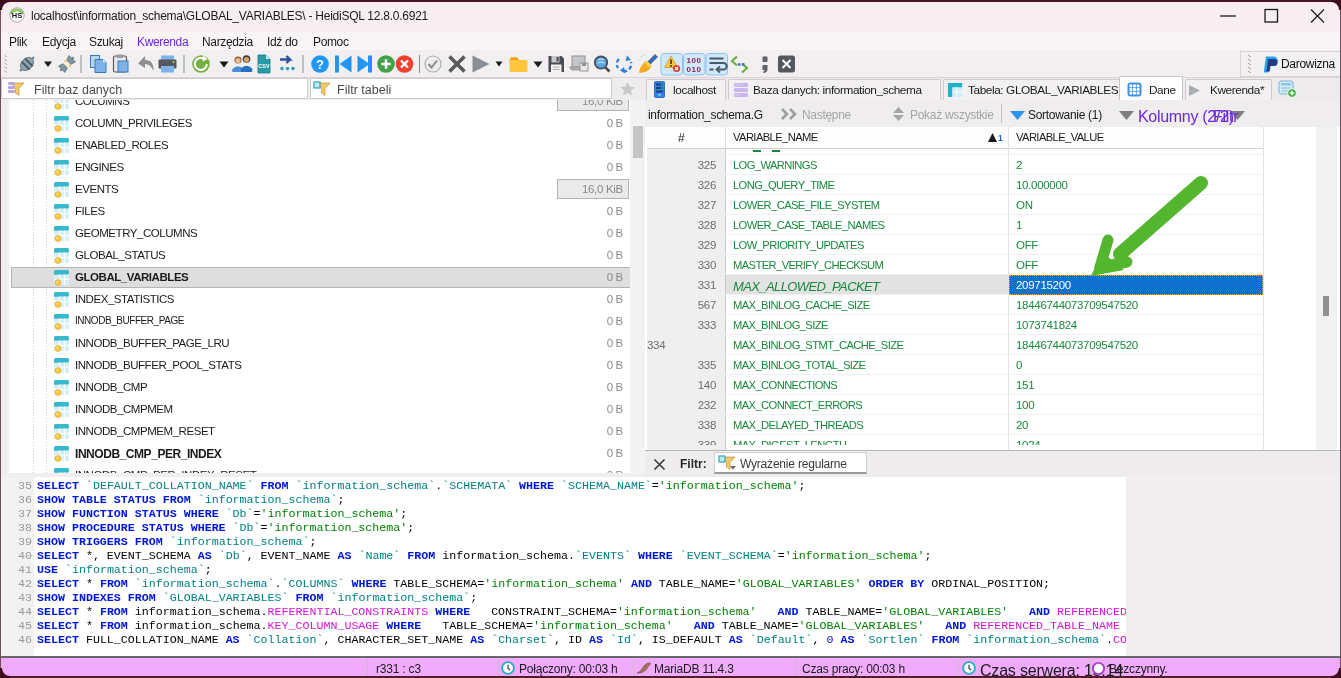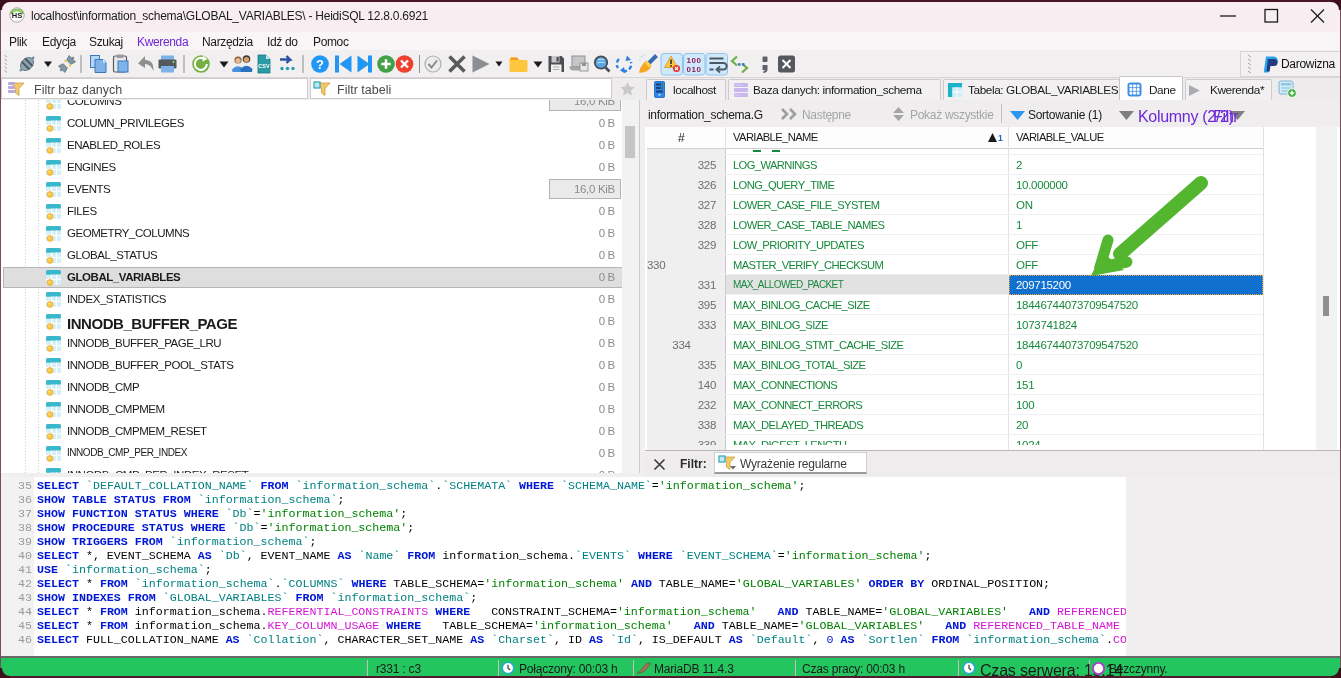--- a/index.html
+++ b/index.html
@@ -204,21 +204,21 @@
   </svg>
 <div class="a" style="left:34px;top:83px;font-size:12.5px;color:#4a4a4a">Filtr baz danych</div>
 <svg class="a" style="left:313px;top:81px" width="19" height="16" viewBox="0 0 19 16">
     <path d="M4 2 h13 l-5 5.5 v7 l-3.5 -2.5 v-4.5 z" fill="#f3c869" stroke="#cc9f3f" stroke-width="0.8"></path>
     <rect x="1" y="1" width="6" height="6" fill="#bfe9f0" stroke="#2fa7bb" stroke-width="1.2"></rect>
   </svg>
 <div class="a" style="left:337px;top:83px;font-size:12.5px;color:#4a4a4a">Filtr tabeli</div>
 <svg class="a" style="left:619px;top:81px" width="17" height="17" viewBox="0 0 17 17">
     <path d="M8.5 1 l2.2 4.6 5 0.6 -3.7 3.4 1 4.9 -4.5 -2.5 -4.5 2.5 1 -4.9 -3.7 -3.4 5 -0.6 z" fill="#c9c9c9"></path>
   </svg>
-<div class="a" style="left:1px;top:100px;width:639px;height:373px;background:#fff;border-right:1px solid #cfcacd;overflow:hidden">
+<div class="a" style="left:9px;top:100px;width:639px;height:373px;background:#fff;border-right:1px solid #cfcacd;overflow:hidden">
     <div class="a" style="left:24px;top:0;width:1px;height:373px;background-image:repeating-linear-gradient(to bottom,#c9c9c9 0 1px,transparent 1px 3px)"></div>
     <div class="a" style="left:37px;top:0;width:1px;height:373px;background-image:repeating-linear-gradient(to bottom,#c9c9c9 0 1px,transparent 1px 3px)"></div>
     <svg class="a" style="left:44px;top:-7px" width="17" height="17" viewBox="0 0 17 17">
       <rect x="1" y="1" width="15" height="15" rx="1.5" fill="#d4f0f7"></rect>
       <rect x="1" y="1" width="15" height="4.5" rx="1.5" fill="#38b8cc"></rect>
       <rect x="1" y="4" width="6" height="1.5" fill="#38b8cc"></rect>
       <line x1="6.5" y1="5.5" x2="6.5" y2="16" stroke="#fff" stroke-width="1.2"></line>
       <line x1="11.5" y1="5.5" x2="11.5" y2="16" stroke="#fff" stroke-width="1.2"></line>
       <line x1="1" y1="10.5" x2="16" y2="10.5" stroke="#fff" stroke-width="1.2"></line>
       <circle cx="5" cy="13.5" r="2.9" fill="#fdc63d" stroke="#e8a82a" stroke-width="0.7"></circle>
@@ -340,21 +340,21 @@
     <svg class="a" style="left:44px;top:213px" width="17" height="17" viewBox="0 0 17 17">
       <rect x="1" y="1" width="15" height="15" rx="1.5" fill="#d4f0f7"></rect>
       <rect x="1" y="1" width="15" height="4.5" rx="1.5" fill="#38b8cc"></rect>
       <rect x="1" y="4" width="6" height="1.5" fill="#38b8cc"></rect>
       <line x1="6.5" y1="5.5" x2="6.5" y2="16" stroke="#fff" stroke-width="1.2"></line>
       <line x1="11.5" y1="5.5" x2="11.5" y2="16" stroke="#fff" stroke-width="1.2"></line>
       <line x1="1" y1="10.5" x2="16" y2="10.5" stroke="#fff" stroke-width="1.2"></line>
       <circle cx="5" cy="13.5" r="2.9" fill="#fdc63d" stroke="#e8a82a" stroke-width="0.7"></circle>
       <circle cx="4.2" cy="12.7" r="0.8" fill="#fff1c9"></circle>
     </svg>
-    <div class="a tx" style="left:66px;top:215px;font-size:15px;letter-spacing:-0.45px;font-weight:bold;color:#1a1a1a">INNODB_BUFFER_PAGE</div>
+    <div class="a tx" style="left:66px;top:215px;font-size:10px;letter-spacing:-0.45px;font-weight:normal;color:#1a1a1a">INNODB_BUFFER_PAGE</div>
     <div class="a" style="left:430px;top:215px;width:184px;font-size:11.5px;letter-spacing:-0.3px;color:#8c8c8c;text-align:right">0 B</div>
     <svg class="a" style="left:44px;top:235px" width="17" height="17" viewBox="0 0 17 17">
       <rect x="1" y="1" width="15" height="15" rx="1.5" fill="#d4f0f7"></rect>
       <rect x="1" y="1" width="15" height="4.5" rx="1.5" fill="#38b8cc"></rect>
       <rect x="1" y="4" width="6" height="1.5" fill="#38b8cc"></rect>
       <line x1="6.5" y1="5.5" x2="6.5" y2="16" stroke="#fff" stroke-width="1.2"></line>
       <line x1="11.5" y1="5.5" x2="11.5" y2="16" stroke="#fff" stroke-width="1.2"></line>
       <line x1="1" y1="10.5" x2="16" y2="10.5" stroke="#fff" stroke-width="1.2"></line>
       <circle cx="5" cy="13.5" r="2.9" fill="#fdc63d" stroke="#e8a82a" stroke-width="0.7"></circle>
       <circle cx="4.2" cy="12.7" r="0.8" fill="#fff1c9"></circle>
@@ -412,21 +412,21 @@
     <svg class="a" style="left:44px;top:345px" width="17" height="17" viewBox="0 0 17 17">
       <rect x="1" y="1" width="15" height="15" rx="1.5" fill="#d4f0f7"></rect>
       <rect x="1" y="1" width="15" height="4.5" rx="1.5" fill="#38b8cc"></rect>
       <rect x="1" y="4" width="6" height="1.5" fill="#38b8cc"></rect>
       <line x1="6.5" y1="5.5" x2="6.5" y2="16" stroke="#fff" stroke-width="1.2"></line>
       <line x1="11.5" y1="5.5" x2="11.5" y2="16" stroke="#fff" stroke-width="1.2"></line>
       <line x1="1" y1="10.5" x2="16" y2="10.5" stroke="#fff" stroke-width="1.2"></line>
       <circle cx="5" cy="13.5" r="2.9" fill="#fdc63d" stroke="#e8a82a" stroke-width="0.7"></circle>
       <circle cx="4.2" cy="12.7" r="0.8" fill="#fff1c9"></circle>
     </svg>
-    <div class="a tx" style="left:66px;top:347px;font-size:10px;letter-spacing:-0.45px;font-weight:normal;color:#1a1a1a">INNODB_CMP_PER_INDEX</div>
+    <div class="a tx" style="left:66px;top:347px;font-size:12px;letter-spacing:-0.45px;font-weight:bold;color:#1a1a1a">INNODB_CMP_PER_INDEX</div>
     <div class="a" style="left:430px;top:347px;width:184px;font-size:11.5px;letter-spacing:-0.3px;color:#8c8c8c;text-align:right">0 B</div>
     <svg class="a" style="left:44px;top:367px" width="17" height="17" viewBox="0 0 17 17">
       <rect x="1" y="1" width="15" height="15" rx="1.5" fill="#d4f0f7"></rect>
       <rect x="1" y="1" width="15" height="4.5" rx="1.5" fill="#38b8cc"></rect>
       <rect x="1" y="4" width="6" height="1.5" fill="#38b8cc"></rect>
       <line x1="6.5" y1="5.5" x2="6.5" y2="16" stroke="#fff" stroke-width="1.2"></line>
       <line x1="11.5" y1="5.5" x2="11.5" y2="16" stroke="#fff" stroke-width="1.2"></line>
       <line x1="1" y1="10.5" x2="16" y2="10.5" stroke="#fff" stroke-width="1.2"></line>
       <circle cx="5" cy="13.5" r="2.9" fill="#fdc63d" stroke="#e8a82a" stroke-width="0.7"></circle>
       <circle cx="4.2" cy="12.7" r="0.8" fill="#fff1c9"></circle>
@@ -557,39 +557,39 @@
     <div class="a tx" style="left:371px;top:72px;font-size:11.5px;letter-spacing:-0.3px;color:#17893c;">ON</div>
     <div class="a" style="left:2px;top:107px;width:616px;height:1px;background:#f0f0f0"></div>
     <div class="a" style="left:2px;top:92px;width:69px;font-size:11.5px;letter-spacing:-0.3px;color:#6e6e6e;text-align:right;">328</div>
     <div class="a tx" style="left:88px;top:92px;font-size:11.2px;letter-spacing:-0.6px;color:#17893c;">LOWER_CASE_TABLE_NAMES</div>
     <div class="a tx" style="left:371px;top:92px;font-size:11.5px;letter-spacing:-0.3px;color:#17893c;">1</div>
     <div class="a" style="left:2px;top:127px;width:616px;height:1px;background:#f0f0f0"></div>
     <div class="a" style="left:2px;top:112px;width:69px;font-size:11.5px;letter-spacing:-0.3px;color:#6e6e6e;text-align:right;">329</div>
     <div class="a tx" style="left:88px;top:112px;font-size:11.2px;letter-spacing:-0.6px;color:#17893c;">LOW_PRIORITY_UPDATES</div>
     <div class="a tx" style="left:371px;top:112px;font-size:11.5px;letter-spacing:-0.3px;color:#17893c;">OFF</div>
     <div class="a" style="left:2px;top:147px;width:616px;height:1px;background:#f0f0f0"></div>
-    <div class="a" style="left:2px;top:132px;width:69px;font-size:11.5px;letter-spacing:-0.3px;color:#6e6e6e;text-align:left;">330</div>
+    <div class="a" style="left:2px;top:132px;width:69px;font-size:11.5px;letter-spacing:-0.3px;color:#6e6e6e;text-align:right;">330</div>
     <div class="a tx" style="left:88px;top:132px;font-size:11.2px;letter-spacing:-0.6px;color:#17893c;">MASTER_VERIFY_CHECKSUM</div>
     <div class="a tx" style="left:371px;top:132px;font-size:11.5px;letter-spacing:-0.3px;color:#17893c;">OFF</div>
     <div class="a" style="left:2px;top:167px;width:616px;height:1px;background:#f0f0f0"></div>
     <div class="a" style="left:81px;top:148px;width:282px;height:19px;background:#e2e2e2"></div>
     <div class="a" style="left:364px;top:148px;width:254px;height:20px;background:#1070cf;border:1px dotted #f4a436"></div>
     <div class="a" style="left:2px;top:152px;width:69px;font-size:11.5px;letter-spacing:-0.3px;color:#6e6e6e;text-align:right;">331</div>
-    <div class="a tx" style="left:88px;top:152px;font-size:10px;letter-spacing:-0.6px;color:#17893c;">MAX_ALLOWED_PACKET</div>
+    <div class="a tx" style="left:88px;top:152px;font-size:13px;letter-spacing:-0.6px;color:#17893c;font-style:italic;">MAX_ALLOWED_PACKET</div>
     <div class="a tx" style="left:371px;top:152px;font-size:11.5px;letter-spacing:-0.3px;color:#fff;">209715200</div>
     <div class="a" style="left:2px;top:187px;width:616px;height:1px;background:#f0f0f0"></div>
-    <div class="a" style="left:2px;top:172px;width:69px;font-size:11.5px;letter-spacing:-0.3px;color:#6e6e6e;text-align:right;">395</div>
+    <div class="a" style="left:2px;top:172px;width:69px;font-size:11.5px;letter-spacing:-0.3px;color:#6e6e6e;text-align:right;">567</div>
     <div class="a tx" style="left:88px;top:172px;font-size:11.2px;letter-spacing:-0.6px;color:#17893c;">MAX_BINLOG_CACHE_SIZE</div>
     <div class="a tx" style="left:371px;top:172px;font-size:11.5px;letter-spacing:-0.3px;color:#17893c;">18446744073709547520</div>
     <div class="a" style="left:2px;top:207px;width:616px;height:1px;background:#f0f0f0"></div>
     <div class="a" style="left:2px;top:192px;width:69px;font-size:11.5px;letter-spacing:-0.3px;color:#6e6e6e;text-align:right;">333</div>
     <div class="a tx" style="left:88px;top:192px;font-size:11.2px;letter-spacing:-0.6px;color:#17893c;">MAX_BINLOG_SIZE</div>
     <div class="a tx" style="left:371px;top:192px;font-size:11.5px;letter-spacing:-0.3px;color:#17893c;">1073741824</div>
     <div class="a" style="left:2px;top:227px;width:616px;height:1px;background:#f0f0f0"></div>
-    <div class="a" style="left:2px;top:212px;width:69px;font-size:11.5px;letter-spacing:-0.3px;color:#6e6e6e;text-align:center;">334</div>
+    <div class="a" style="left:2px;top:212px;width:69px;font-size:11.5px;letter-spacing:-0.3px;color:#6e6e6e;text-align:left;">334</div>
     <div class="a tx" style="left:88px;top:212px;font-size:11.2px;letter-spacing:-0.6px;color:#17893c;">MAX_BINLOG_STMT_CACHE_SIZE</div>
     <div class="a tx" style="left:371px;top:212px;font-size:11.5px;letter-spacing:-0.3px;color:#17893c;">18446744073709547520</div>
     <div class="a" style="left:2px;top:247px;width:616px;height:1px;background:#f0f0f0"></div>
     <div class="a" style="left:2px;top:232px;width:69px;font-size:11.5px;letter-spacing:-0.3px;color:#6e6e6e;text-align:right;">335</div>
     <div class="a tx" style="left:88px;top:232px;font-size:11.2px;letter-spacing:-0.6px;color:#17893c;">MAX_BINLOG_TOTAL_SIZE</div>
     <div class="a tx" style="left:371px;top:232px;font-size:11.5px;letter-spacing:-0.3px;color:#17893c;">0</div>
     <div class="a" style="left:2px;top:267px;width:616px;height:1px;background:#f0f0f0"></div>
     <div class="a" style="left:2px;top:252px;width:69px;font-size:11.5px;letter-spacing:-0.3px;color:#6e6e6e;text-align:right;">140</div>
     <div class="a tx" style="left:88px;top:252px;font-size:11.2px;letter-spacing:-0.6px;color:#17893c;">MAX_CONNECTIONS</div>
     <div class="a tx" style="left:371px;top:252px;font-size:11.5px;letter-spacing:-0.3px;color:#17893c;">151</div>
@@ -636,21 +636,21 @@
     <div class="a tx" style="left:0;top:72px;width:1332px;height:14px;font-family:'Liberation Mono',monospace;font-size:11.65px;overflow:hidden"><span style="display:inline-block;width:31px;text-align:right;color:#9a9a9a">40</span><span style="display:inline-block;width:5px"></span><span style="color:#0017d8;font-weight:bold">SELECT</span> *, EVENT_SCHEMA <span style="color:#0017d8;font-weight:bold">AS</span> <span style="color:#008080">`Db`</span>, EVENT_NAME <span style="color:#0017d8;font-weight:bold">AS</span> <span style="color:#008080">`Name`</span> <span style="color:#0017d8;font-weight:bold">FROM</span> information_schema.<span style="color:#008080">`EVENTS`</span> <span style="color:#0017d8;font-weight:bold">WHERE</span> <span style="color:#008080">`EVENT_SCHEMA`</span>=<span style="color:#008000">'information_schema'</span>;</div>
     <div class="a tx" style="left:0;top:86px;width:1332px;height:14px;font-family:'Liberation Mono',monospace;font-size:11.65px;overflow:hidden"><span style="display:inline-block;width:31px;text-align:right;color:#9a9a9a">41</span><span style="display:inline-block;width:5px"></span><span style="color:#0017d8;font-weight:bold">USE</span> <span style="color:#008080">`information_schema`</span>;</div>
     <div class="a tx" style="left:0;top:100px;width:1332px;height:14px;font-family:'Liberation Mono',monospace;font-size:11.65px;overflow:hidden"><span style="display:inline-block;width:31px;text-align:right;color:#9a9a9a">42</span><span style="display:inline-block;width:5px"></span><span style="color:#0017d8;font-weight:bold">SELECT</span> * <span style="color:#0017d8;font-weight:bold">FROM</span> <span style="color:#008080">`information_schema`</span>.<span style="color:#008080">`COLUMNS`</span> <span style="color:#0017d8;font-weight:bold">WHERE</span> TABLE_SCHEMA=<span style="color:#008000">'information_schema'</span> <span style="color:#0017d8;font-weight:bold">AND</span> TABLE_NAME=<span style="color:#008000">'GLOBAL_VARIABLES'</span> <span style="color:#0017d8;font-weight:bold">ORDER BY</span> ORDINAL_POSITION;</div>
     <div class="a tx" style="left:0;top:114px;width:1332px;height:14px;font-family:'Liberation Mono',monospace;font-size:11.65px;overflow:hidden"><span style="display:inline-block;width:31px;text-align:right;color:#9a9a9a">43</span><span style="display:inline-block;width:5px"></span><span style="color:#0017d8;font-weight:bold">SHOW INDEXES FROM</span> <span style="color:#008080">`GLOBAL_VARIABLES`</span> <span style="color:#0017d8;font-weight:bold">FROM</span> <span style="color:#008080">`information_schema`</span>;</div>
     <div class="a tx" style="left:0;top:128px;width:1332px;height:14px;font-family:'Liberation Mono',monospace;font-size:11.65px;overflow:hidden"><span style="display:inline-block;width:31px;text-align:right;color:#9a9a9a">44</span><span style="display:inline-block;width:5px"></span><span style="color:#0017d8;font-weight:bold">SELECT</span> * <span style="color:#0017d8;font-weight:bold">FROM</span> information_schema.<span style="color:#d513d5">REFERENTIAL_CONSTRAINTS</span> <span style="color:#0017d8;font-weight:bold">WHERE</span>   CONSTRAINT_SCHEMA=<span style="color:#008000">'information_schema'</span>   <span style="color:#0017d8;font-weight:bold">AND</span> TABLE_NAME=<span style="color:#008000">'GLOBAL_VARIABLES'</span>   <span style="color:#0017d8;font-weight:bold">AND</span> <span style="color:#d513d5">REFERENCED_TABLE_NAME</span> <span style="color:#0017d8;font-weight:bold">IS NOT NULL</span>;</div>
     <div class="a tx" style="left:0;top:142px;width:1332px;height:14px;font-family:'Liberation Mono',monospace;font-size:11.65px;overflow:hidden"><span style="display:inline-block;width:31px;text-align:right;color:#9a9a9a">45</span><span style="display:inline-block;width:5px"></span><span style="color:#0017d8;font-weight:bold">SELECT</span> * <span style="color:#0017d8;font-weight:bold">FROM</span> information_schema.<span style="color:#d513d5">KEY_COLUMN_USAGE</span> <span style="color:#0017d8;font-weight:bold">WHERE</span>   TABLE_SCHEMA=<span style="color:#008000">'information_schema'</span>   <span style="color:#0017d8;font-weight:bold">AND</span> TABLE_NAME=<span style="color:#008000">'GLOBAL_VARIABLES'</span>   <span style="color:#0017d8;font-weight:bold">AND</span> <span style="color:#d513d5">REFERENCED_TABLE_NAME</span> <span style="color:#0017d8;font-weight:bold">IS NOT NULL</span>;</div>
     <div class="a tx" style="left:0;top:156px;width:1332px;height:14px;font-family:'Liberation Mono',monospace;font-size:11.65px;overflow:hidden"><span style="display:inline-block;width:31px;text-align:right;color:#9a9a9a">46</span><span style="display:inline-block;width:5px"></span><span style="color:#0017d8;font-weight:bold">SELECT</span> FULL_COLLATION_NAME <span style="color:#0017d8;font-weight:bold">AS</span> <span style="color:#008080">`Collation`</span>, CHARACTER_SET_NAME <span style="color:#0017d8;font-weight:bold">AS</span> <span style="color:#008080">`Charset`</span>, ID <span style="color:#0017d8;font-weight:bold">AS</span> <span style="color:#008080">`Id`</span>, IS_DEFAULT <span style="color:#0017d8;font-weight:bold">AS</span> <span style="color:#008080">`Default`</span>, <span style="color:#0017d8">0</span> <span style="color:#0017d8;font-weight:bold">AS</span> <span style="color:#008080">`Sortlen`</span> <span style="color:#0017d8;font-weight:bold">FROM</span> <span style="color:#008080">`information_schema`</span>.<span style="color:#d513d5">COLLATION_CHARACTER_SET_APPLICABILITY</span>;</div>
     <div class="a" style="left:1331px;top:0;width:8px;height:180px;background:#f1f1f1"></div>
   </div>
 <div class="a" style="left:1px;top:656px;width:1339px;height:2px;background:#686868"></div>
-<div class="a" style="left:1px;top:658px;width:1339px;height:19px;background:#22c55e">
+<div class="a" style="left:1px;top:658px;width:1339px;height:19px;background:#f0abfc">
     <div class="a" style="left:366px;top:2px;width:1px;height:16px;background:#cbbcc4"></div>
     <div class="a" style="left:497px;top:2px;width:1px;height:16px;background:#cbbcc4"></div>
     <div class="a" style="left:632px;top:2px;width:1px;height:16px;background:#cbbcc4"></div>
     <div class="a" style="left:794px;top:2px;width:1px;height:16px;background:#cbbcc4"></div>
     <div class="a" style="left:957px;top:2px;width:1px;height:16px;background:#cbbcc4"></div>
     <div class="a" style="left:1088px;top:2px;width:1px;height:16px;background:#cbbcc4"></div>
     <div class="a tx" style="left:375px;top:3.5px;font-size:12px;letter-spacing:-0.2px;color:#1a1a1a">r331 : c3</div>
     <svg class="a" style="left:500px;top:3px" width="14" height="14" viewBox="0 0 14 14">
       <circle cx="7" cy="7" r="5.9" fill="#fff" stroke="#26aec4" stroke-width="1.9"></circle>
       <path d="M7 3.8 V7.3 l2.1 1.7" stroke="#3a3a3a" stroke-width="1.2" fill="none"></path>

